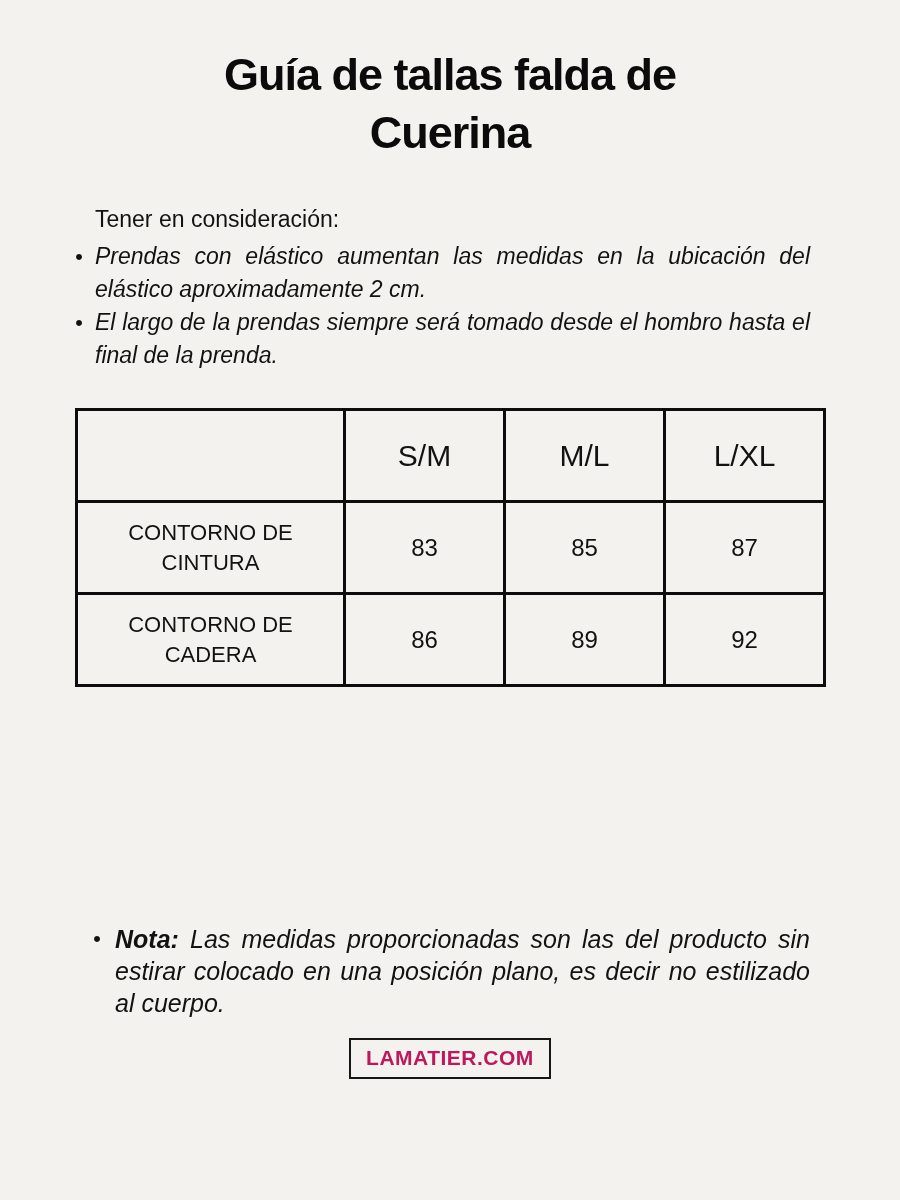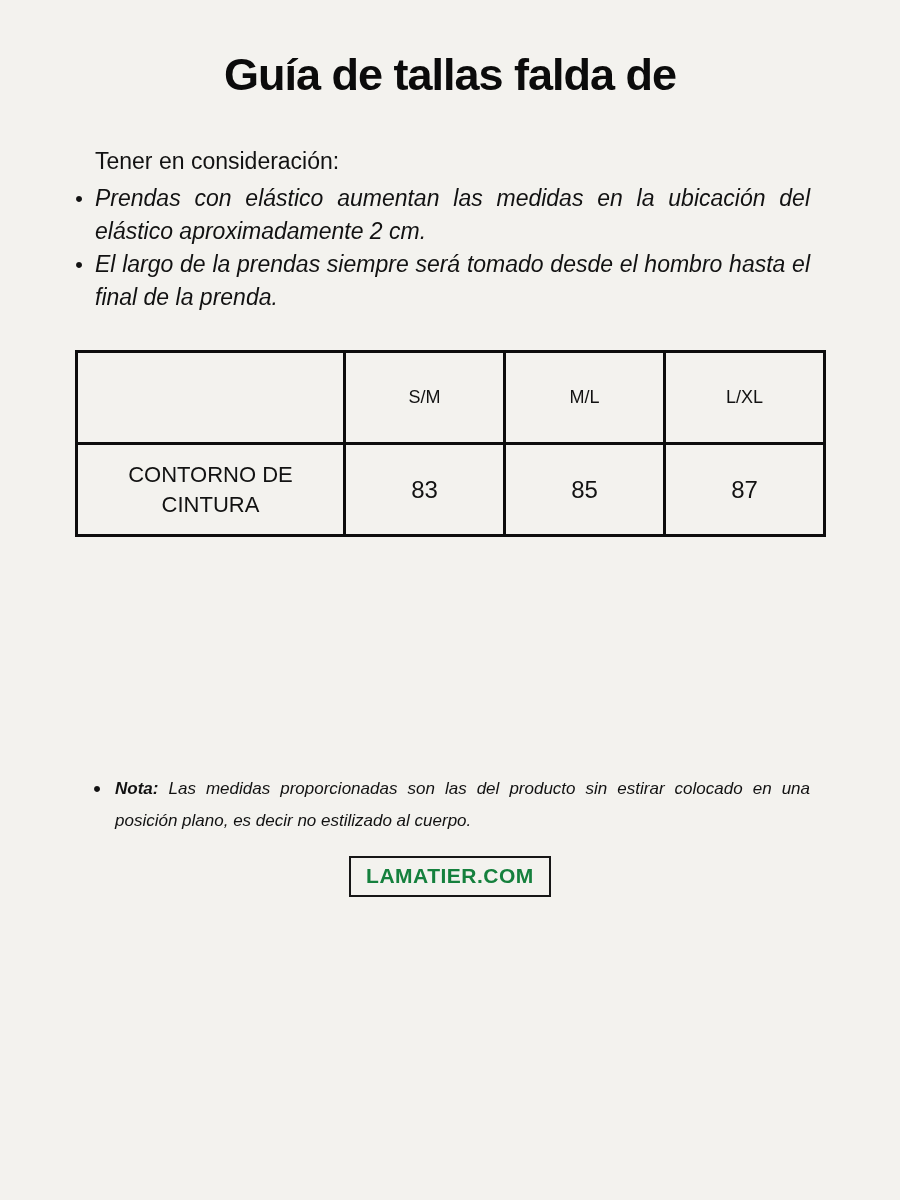--- a/index.html
+++ b/index.html
@@ -76,21 +76,21 @@
   table.size-table td {
     border: 3px solid #0d0d0d;
     text-align: center;
     vertical-align: middle;
     font-weight: 400;
     background: #f3f2ee;
     padding: 0 28px;
   }
   table.size-table thead th {
     height: 89px;
-    font-size: 18px;
+    font-size: 30px;
   }
   table.size-table tbody th {
     height: 89px;
     font-size: 22px;
     line-height: 30px;
   }
   table.size-table tbody td {
     font-size: 24px;
   }
   col.c-label { width: 268px; }
@@ -100,47 +100,48 @@
   .note-block {
     margin: 236px 0 0 93px;
     width: 717px;
   }
   .note-block ul.bullets {
     margin: 0;
     width: 717px;
   }
   .note-block ul.bullets li {
     padding-left: 22px;
-    font-size: 17px;
+    font-size: 25px;
     line-height: 32px;
   }
   .note-label { font-weight: bold; }
 
   
   .footer {
     margin-top: 19px;
     text-align: center;
   }
   .brand-box {
     display: inline-block;
     border: 2px solid #161616;
     padding: 6px 15px 7px 15px;
     font-size: 21px;
     font-weight: bold;
     letter-spacing: 0.5px;
-    color: #15803d;
+    color: #be185d;
   }
 </style>
 </head>
 <body>
 
 <div class="page">
 
   <h1 class="title">
     <span>Guía de tallas falda de</span>
+    <span>Cuerina</span>
   </h1>
 
   <p class="intro-heading">Tener en consideración:</p>
 
   <ul class="bullets">
     <li>Prendas con elástico aumentan las medidas en la ubicación del elástico aproximadamente 2 cm.</li>
     <li>El largo de la prendas siempre será tomado desde el hombro hasta el final de la prenda.</li>
   </ul>
 
   <table class="size-table">
@@ -158,20 +159,26 @@
         <th>L/XL</th>
       </tr>
     </thead>
     <tbody>
       <tr>
         <th>CONTORNO DE CINTURA</th>
         <td>83</td>
         <td>85</td>
         <td>87</td>
       </tr>
+      <tr>
+        <th>CONTORNO DE CADERA</th>
+        <td>86</td>
+        <td>89</td>
+        <td>92</td>
+      </tr>
     </tbody>
   </table>
 
   <div class="note-block">
     <ul class="bullets">
       <li><span class="note-label">Nota:</span> <span>Las medidas proporcionadas son las del producto sin estirar colocado en una posición plano, es decir no estilizado al cuerpo.</span></li>
     </ul>
   </div>
 
   <div class="footer">

